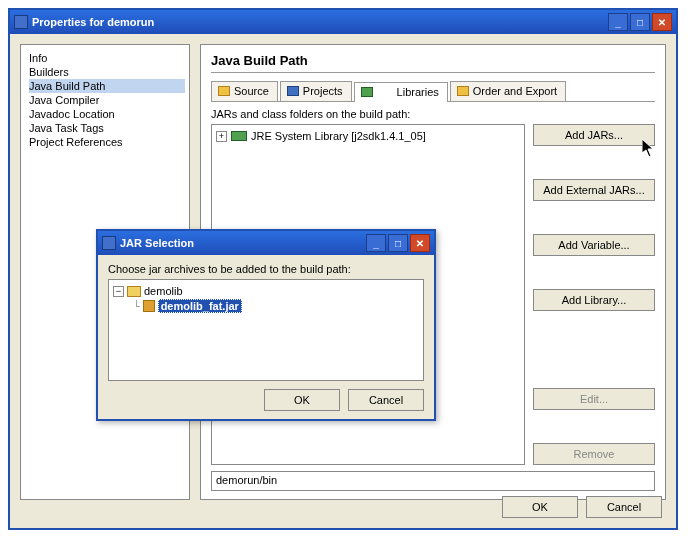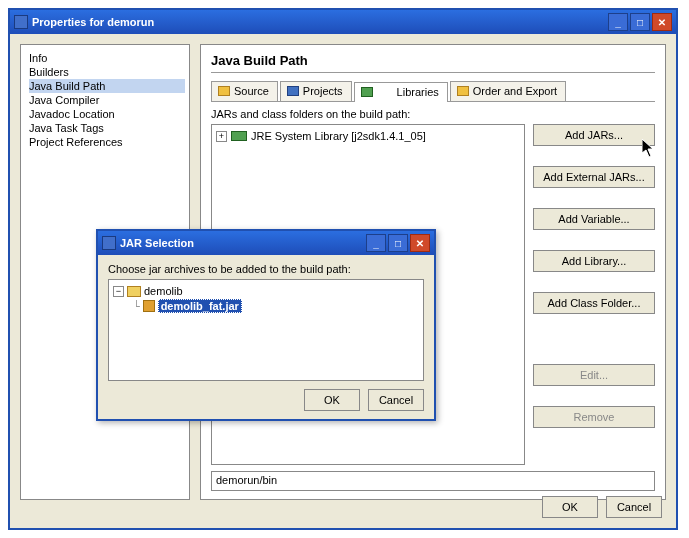--- a/index.html
+++ b/index.html
@@ -34,32 +34,32 @@
   .ic-green { background: #50a050; border: 1px solid #206020; }
 
   .section-label { margin-bottom: 4px; }
 
   .content-row { display: flex; gap: 8px; flex: 1; min-height: 0; }
   .treebox { flex: 1; border: 1px solid #888; background: #fff; padding: 4px; }
   .tree-line { display: flex; align-items: center; gap: 4px; padding: 1px 0; }
   .expander { width: 11px; height: 11px; border: 1px solid #888; display: flex; align-items: center; justify-content: center; font-size: 9px; line-height: 1; }
   .libicon { width: 16px; height: 10px; background: #50a050; border: 1px solid #206020; }
 
-  .btncol { width: 122px; display: flex; flex-direction: column; gap: 20px; }
+  .btncol { width: 122px; display: flex; flex-direction: column; gap: 10px; justify-content: space-between; }
   .wbtn { height: 22px; border: 1px solid #888; background: #ece9d8; display: flex; align-items: center; justify-content: center; padding: 0 6px; white-space: nowrap; }
   .wbtn.disabled { color: #888; }
   .btncol .gap { height: 10px; }
 
   .cursor { position: absolute; width: 14px; height: 20px; pointer-events: none; }
 
   .outrow { display: flex; gap: 8px; align-items: center; margin-top: 6px; }
   .txtfield { flex: 1; height: 20px; border: 1px solid #888; background: #fff; padding: 2px 4px; }
 
   .bottom-buttons { position: absolute; right: 14px; bottom: 10px; display: flex; gap: 8px; }
-  .bbtn { width: 56px; height: 22px; border: 1px solid #888; background: #ece9d8; display: flex; align-items: center; justify-content: center; }
+  .bbtn { width: 76px; height: 22px; border: 1px solid #888; background: #ece9d8; display: flex; align-items: center; justify-content: center; }
 
   
   .dialog { position: absolute; left: 96px; top: 229px; width: 340px; height: 192px; border: 2px solid #2050b0; background: #ece9d8; box-shadow: 2px 2px 6px rgba(0,0,0,.3); }
   .dialog .dbody { padding: 8px 10px; height: calc(100% - 24px); display: flex; flex-direction: column; }
   .dtree { flex: 1; border: 1px solid #888; background: #fff; padding: 4px; margin-top: 4px; }
   .dt-line { display: flex; align-items: center; gap: 3px; padding: 1px 0 1px 0; }
   .dt-line.indent { margin-left: 20px; }
   .minus { width: 11px; height: 11px; border: 1px solid #888; display: flex; align-items: center; justify-content: center; font-size: 9px; }
   .foldericon { width: 14px; height: 11px; background: #f0d060; border: 1px solid #b08020; }
   .jaricon { width: 12px; height: 12px; background: #e0a030; border: 1px solid #a07010; }
@@ -122,21 +122,20 @@
               <span class="expander">+</span>
               <span class="libicon"></span>
               <span>JRE System Library [j2sdk1.4.1_05]</span>
             </div>
           </div>
           <div class="btncol">
             <div class="wbtn">Add JARs...</div>
             <div class="wbtn">Add External JARs...</div>
             <div class="wbtn">Add Variable...</div>
             <div class="wbtn">Add Library...</div>
-            <div class="wbtn">Add Class Folder...</div>
             <div class="gap"></div>
             <div class="wbtn disabled">Edit...</div>
             <div class="wbtn disabled">Remove</div>
           </div>
         </div>
 
         <div class="outrow">
           <div class="txtfield">demorun/bin</div>
         </div>
       </div>

